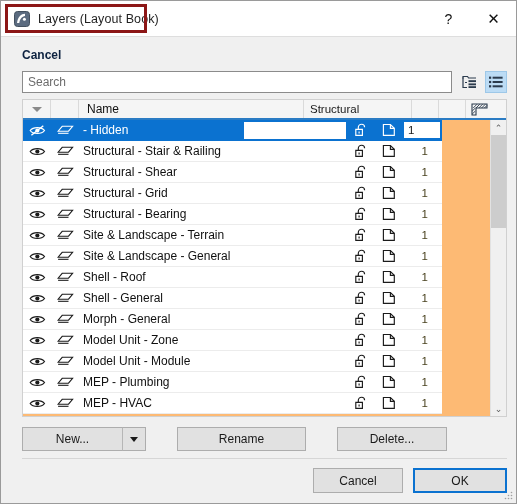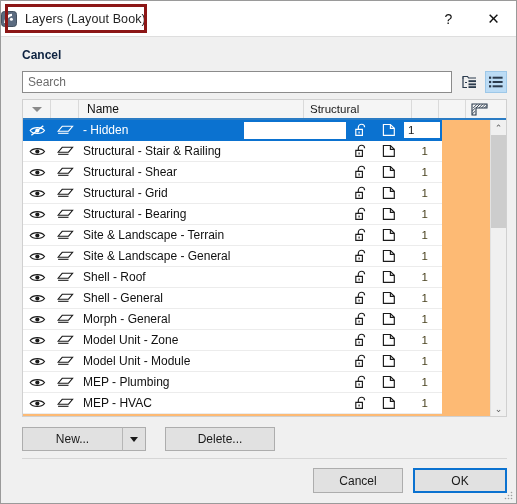--- a/index.html
+++ b/index.html
@@ -20,21 +20,21 @@
     display:flex;flex-direction:column;
   }
 
   
   .titlebar{
     height:35px;flex:0 0 35px;
     background:#ffffff;
     display:flex;align-items:center;
     position:relative;
   }
-  .title-left{display:flex;align-items:center;gap:8px;}
+  .title-left{display:flex;align-items:center;padding-left:13px;gap:8px;}
   .app-icon{
     width:16px;height:16px;flex:0 0 16px;position:relative;
   }
   .app-icon svg{display:block;}
   .title-text{
     font-size:12.5px;color:#1f1f1f;white-space:nowrap;
     letter-spacing:.1px;
   }
   .title-buttons{
     position:absolute;right:0;top:0;height:35px;
@@ -166,21 +166,21 @@
     color:#5a5a5a;font-size:9px;flex:0 0 15px;
   }
   .sb-track{flex:1 1 auto;width:15px;position:relative;}
   .sb-thumb{
     position:absolute;top:0;left:0;width:15px;height:93px;background:#cdcdcd;
   }
 
   
   .btn-row{
     position:absolute;left:21px;right:9px;bottom:52px;height:24px;
-    display:flex;align-items:flex-end;gap:19px;
+    display:flex;align-items:flex-end;gap:31px;
   }
   .btn{
     height:24px;box-sizing:border-box;
     background:#e1e1e1;border:1px solid #adadad;
     font-family:"Liberation Sans", sans-serif;font-size:12px;color:#1a1a1a;
     display:flex;align-items:center;justify-content:center;
     padding:0 6px;
   }
   .split{display:flex;align-items:stretch;}
   .split .main{width:100px;border-right:none;}
@@ -764,20 +764,21 @@
       </div>
     </div>
 
     <div class="btn-row">
       <div class="split">
         <div class="btn main">New...</div>
         <div class="btn arrow">
           <span class="caret-dn"></span>
         </div>
       </div>
+      <div class="btn rename">Rename</div>
       <div class="btn delete">Delete...</div>
     </div>
 
     <div class="divider"></div>
 
     <div class="footer-row">
       <div class="btn cancel">Cancel</div>
       <div class="btn ok">OK</div>
     </div>
 

